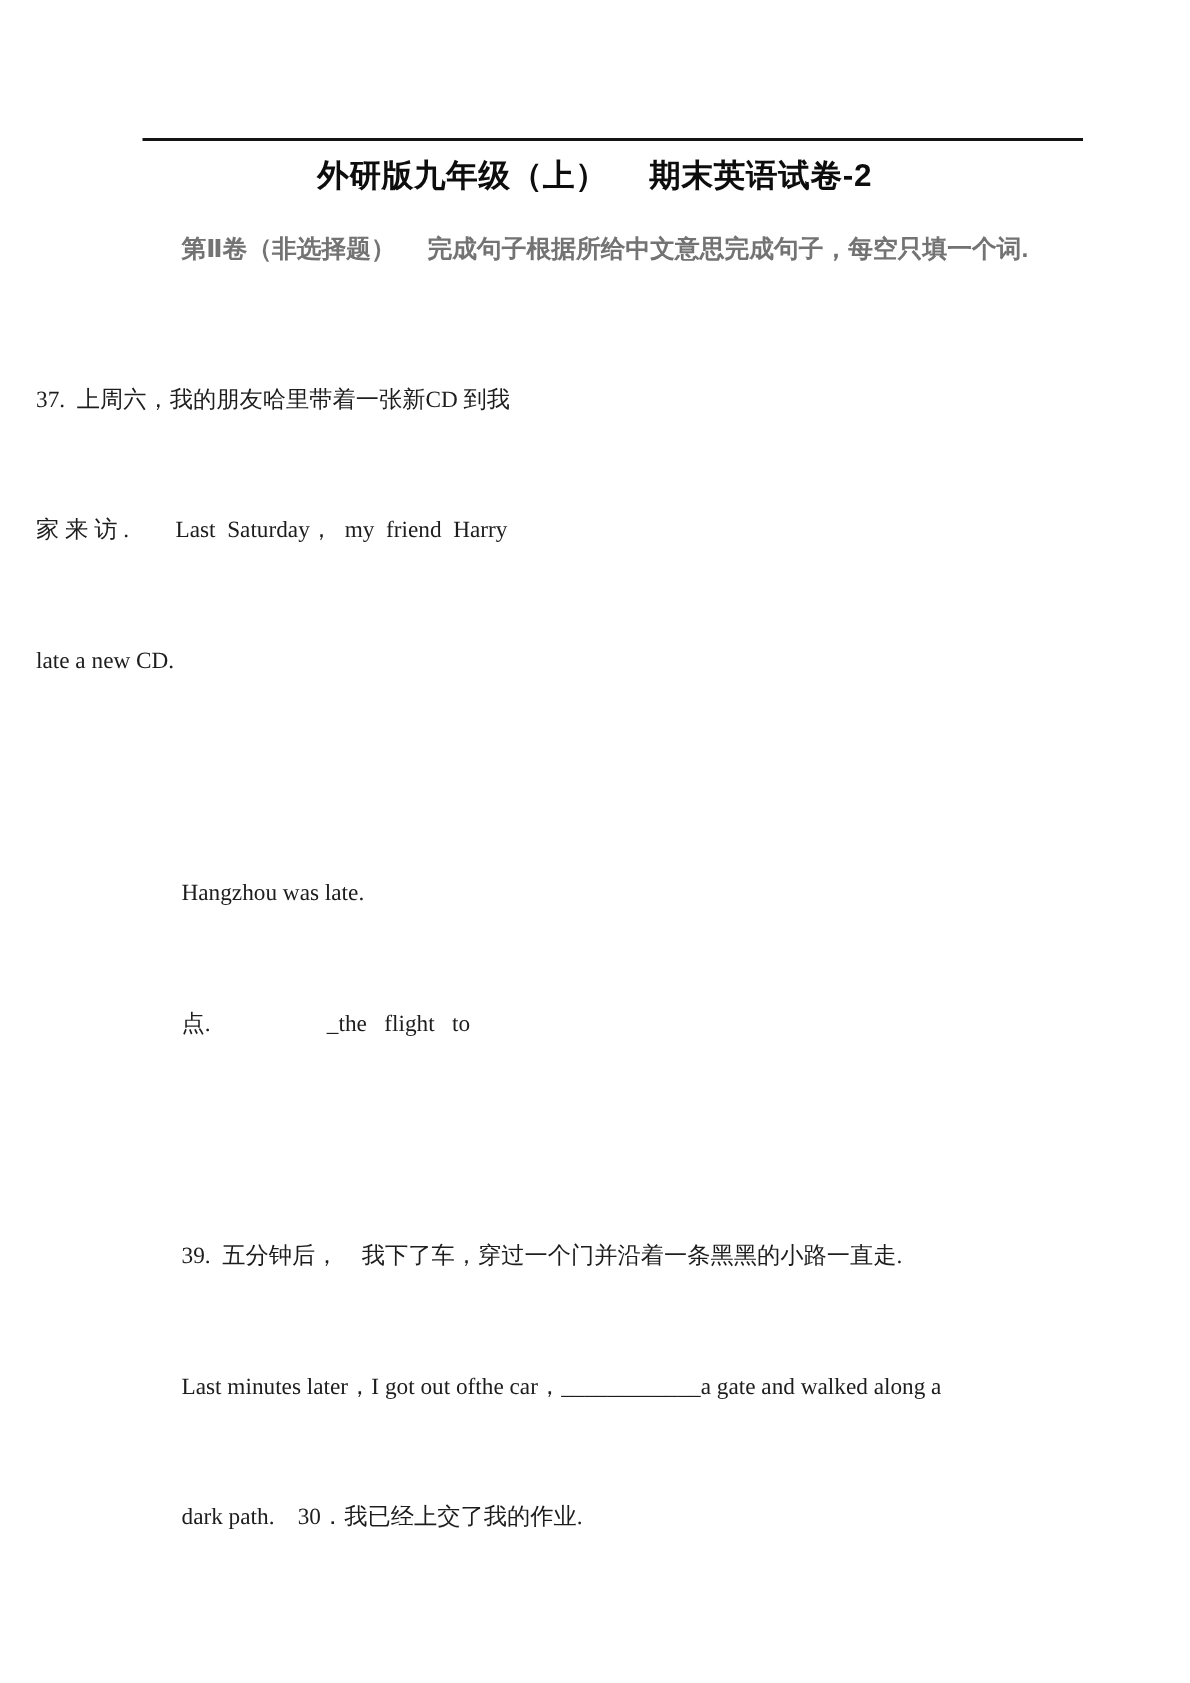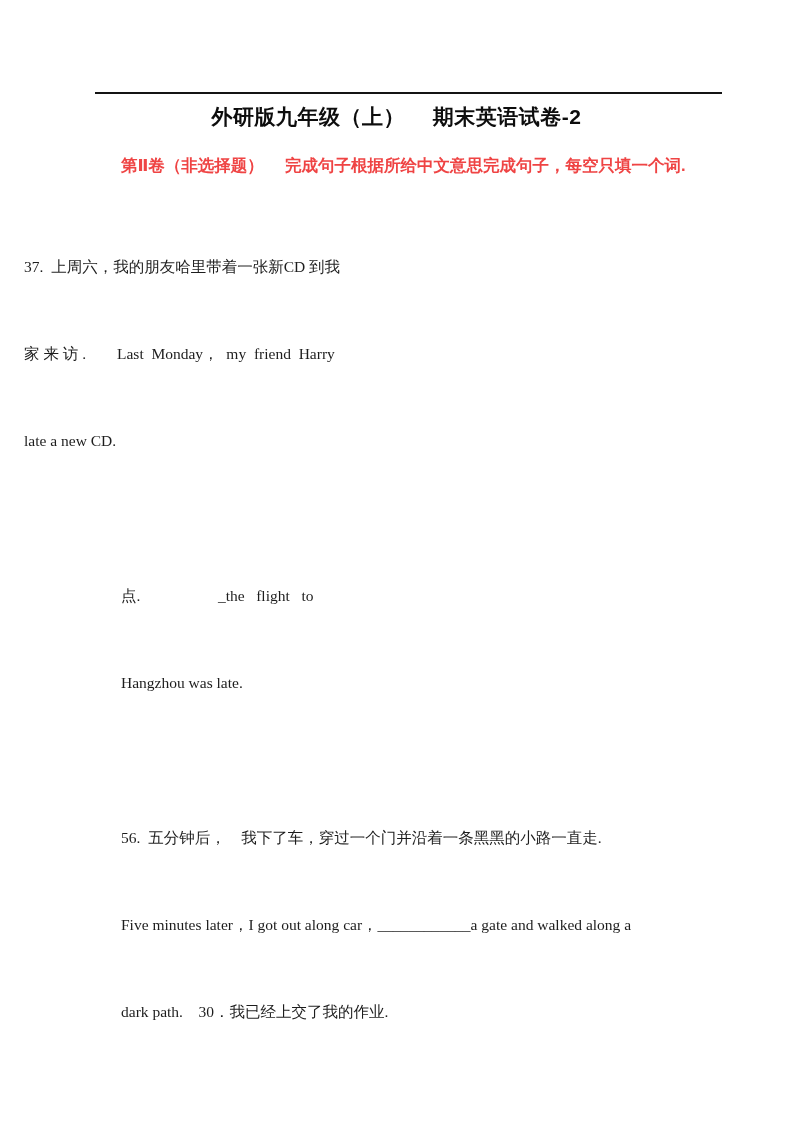--- a/index.html
+++ b/index.html
@@ -24,21 +24,21 @@
     font-size:21px;
     letter-spacing:0.5px;
     color:#0d0d0d;
     white-space:pre;
   }
   .bold-header{
     margin:24px 60px 0 121px;
     font-family:"Liberation Sans","DejaVu Sans",sans-serif;
     font-weight:bold;
     font-size:16.5px;
-    color:#ef4444;
+    color:#737373;
     white-space:pre;
   }
   .block{
     margin:10px 90px 0 121px;
     font-size:15.5px;
     line-height:29px;
     white-space:pre;
     color:#1d1d1d;
   }
   .block.first{margin-top:17px;margin-left:24px;}
@@ -50,29 +50,29 @@
 <div class="page">
 
   <div class="top-rule"></div>
 
   <div class="doc-title">外研版九年级（上）　 期末英语试卷-2</div>
 
   <div class="bold-header">第Ⅱ卷（非选择题）　 完成句子根据所给中文意思完成句子，每空只填一个词.</div>
 
   <div class="block first">
     <div class="line">37.  上周六，我的朋友哈里带着一张新CD 到我</div>
-    <div class="line">家 来 访 .        Last  Monday，  my  friend  Harry</div>
+    <div class="line">家 来 访 .        Last  Saturday，  my  friend  Harry</div>
     <div class="line">late a new CD.</div>
   </div>
 
   <div class="block">
+    <div class="line">Hangzhou was late.</div>
     <div class="line">点.                    _the   flight   to</div>
-    <div class="line">Hangzhou was late.</div>
   </div>
 
   <div class="block">
-    <div class="line">56.  五分钟后，    我下了车，穿过一个门并沿着一条黑黑的小路一直走.</div>
-    <div class="line">Five minutes later，I got out along car，____________a gate and walked along a</div>
+    <div class="line">39.  五分钟后，    我下了车，穿过一个门并沿着一条黑黑的小路一直走.</div>
+    <div class="line">Last minutes later，I got out ofthe car，____________a gate and walked along a</div>
     <div class="line">dark path.    30．我已经上交了我的作业.</div>
     
   </div>
 
 </div>
 
 </body></html>

